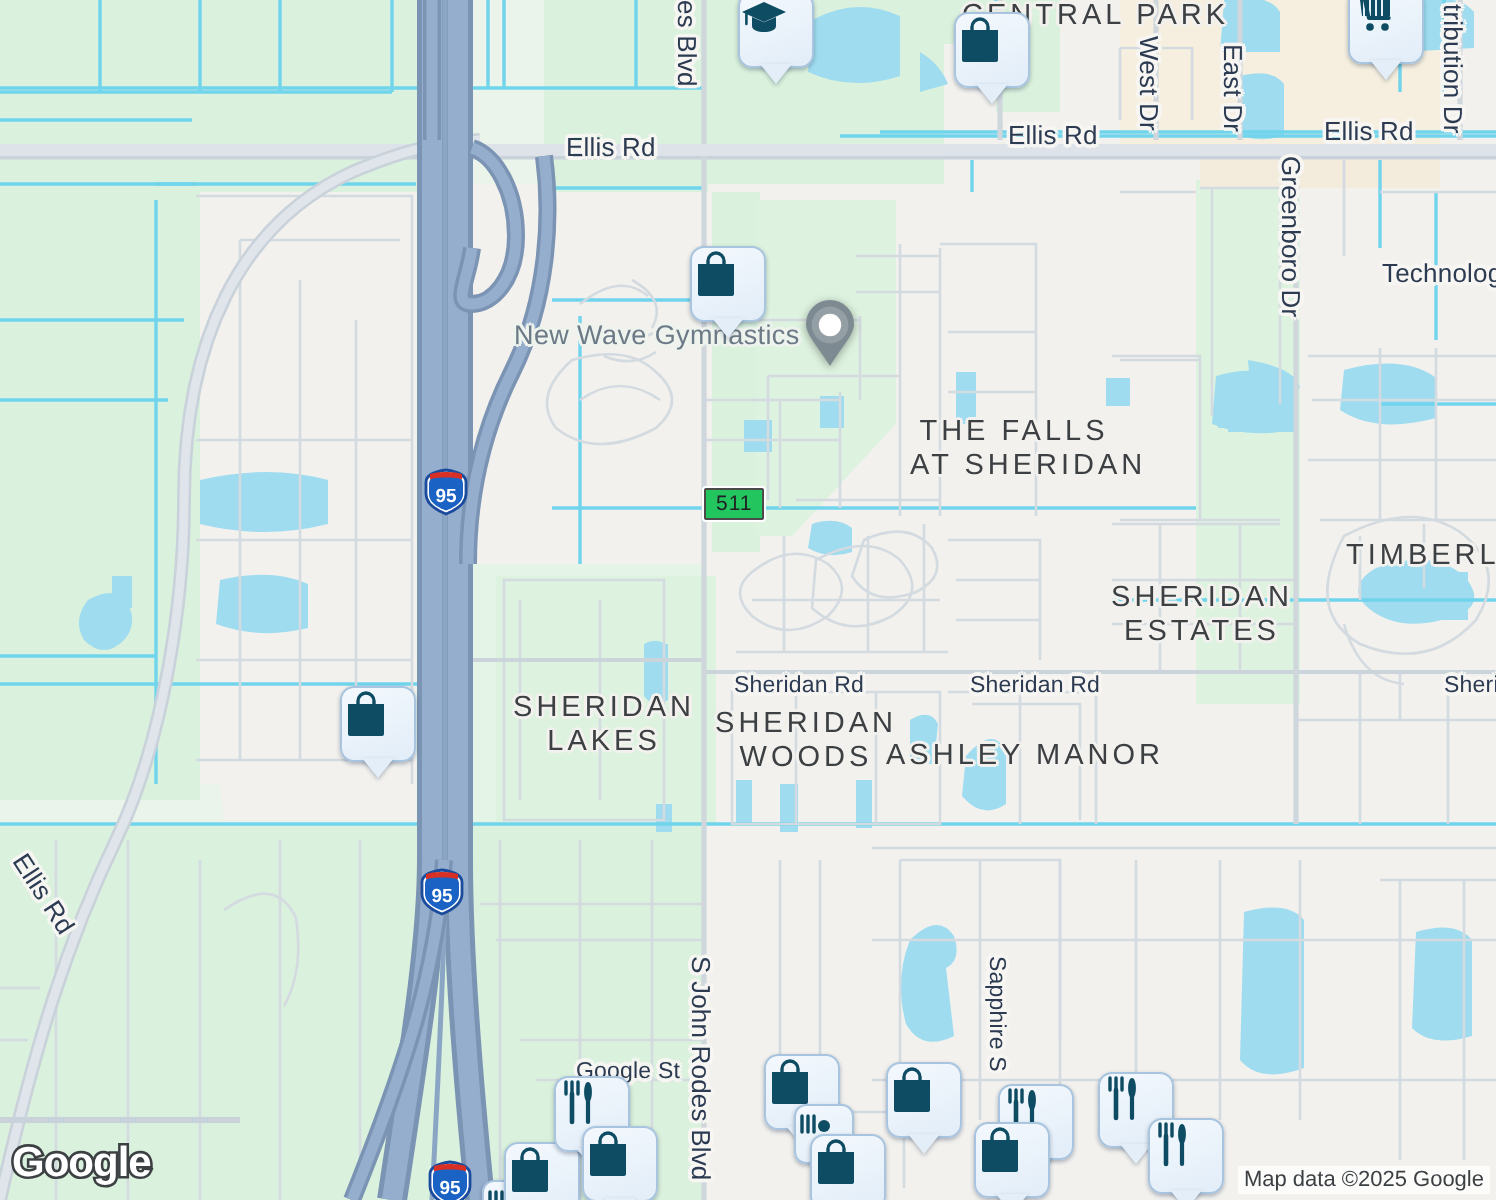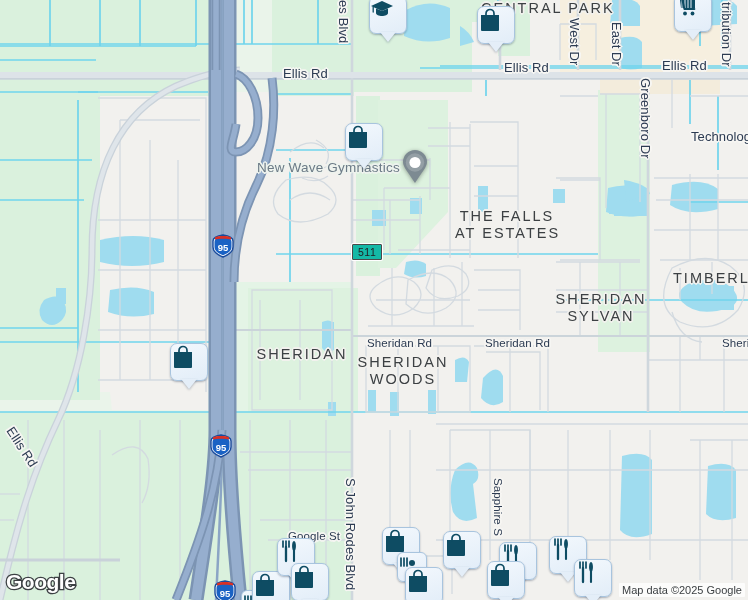--- a/index.html
+++ b/index.html
@@ -71,21 +71,21 @@
     position:absolute;width:26px;height:34px;cursor:pointer;
     filter:drop-shadow(0 1px 2px rgba(0,0,0,.35));
   }
 
   
   .shield-i95{
     position:absolute;width:22px;height:22px;cursor:pointer;
   }
   .shield-rect{
     position:absolute;
-    background:#14b8a6;border:1.2px solid #4a4a4a;
+    background:#22c55e;border:1.2px solid #4a4a4a;
     color:#202124;font-size:10.5px;padding:1px 5px 1px 5px;
     border-radius:1px;letter-spacing:.5px;line-height:12px;
     box-shadow:0 0 0 1px #fff;
     cursor:pointer;
   }
 
   
   #google-logo{
     position:absolute;left:6px;bottom:6px;
     font-family:"Liberation Sans", sans-serif;
@@ -414,39 +414,41 @@
     <path d="M0 560 H120"></path>
   </g>
 
   <rect x="0" y="594" width="748" height="6" fill="#f2f1ee" opacity="0.0"></rect>
 </svg>
 
 <div class="lbl place-lg" style="left:481px;top:0px;width:110px;">CENTRAL PARK</div>
 
 <div class="lbl place-lg" style="left:455px;top:208px;width:104px;">
   <div>THE FALLS</div>
-      <div>AT ESTATES</div>
+      <div>AT SHERIDAN</div>
 </div>
 
 <div class="lbl place-lg" style="left:551px;top:291px;width:100px;">
   <div>SHERIDAN</div>
-      <div>SYLVAN</div>
+      <div>ESTATES</div>
 </div>
 
 <div class="lbl place-lg" style="left:673px;top:270px;width:90px;text-align:left;">TIMBERLA</div>
 
 <div class="lbl place-lg" style="left:249px;top:346px;width:106px;">
   <div>SHERIDAN</div>
+      <div>LAKES</div>
 </div>
 
 <div class="lbl place-lg" style="left:354px;top:354px;width:98px;">
   <div>SHERIDAN</div>
       <div>WOODS</div>
 </div>
 
+<div class="lbl place-lg" style="left:443px;top:370px;width:156px;text-align:left;">ASHLEY MANOR</div>
 
 
 
 
 <div class="lbl road" style="left:283px;top:66px;">Ellis Rd</div>
 <div class="lbl road" style="left:504px;top:60px;">Ellis Rd</div>
 <div class="lbl road" style="left:662px;top:58px;">Ellis Rd</div>
 
 <div class="lbl road" style="left:16px;top:424px;transform:rotate(57deg);transform-origin:0 0;">Ellis Rd</div>
 

